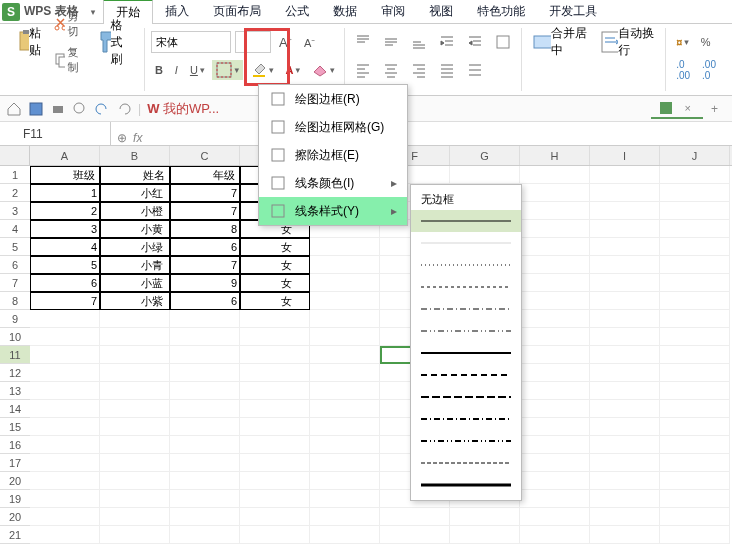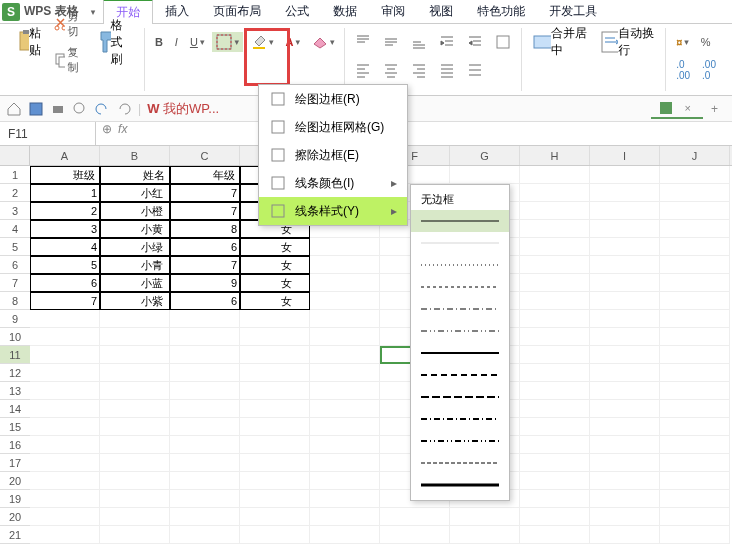--- a/index.html
+++ b/index.html
@@ -4,42 +4,42 @@
 <style>
   * { margin: 0; padding: 0; box-sizing: border-box; }
   body { font-family: "Microsoft YaHei", SimSun, sans-serif; font-size: 12px; background: #fff; width: 732px; height: 548px; overflow: hidden; position: relative; }
   
   .title-bar { background: #fff; height: 24px; display: flex; align-items: center; padding: 0 2px; border-bottom: 1px solid #ccc; }
   .app-logo { width: 18px; height: 18px; background: #4b9b4b; color: #fff; display: inline-flex; align-items: center; justify-content: center; font-weight: bold; font-size: 12px; border-radius: 2px; margin-right: 4px; }
   .app-name { color: #555; font-size: 12px; margin-right: 12px; font-weight: bold; }
   
   .menu-bar { display: flex; align-items: center; height: 24px; margin-left: 8px; }
   .menu-item { padding: 3px 12px; color: #0f172a; cursor: pointer; }
-  .menu-item.active { background: #fff; color: #8b5cf6; border-top: 2px solid #3a9b3a; border-left: 1px solid #ccc; border-right: 1px solid #ccc; }
+  .menu-item.active { background: #fff; color: #000000; border-top: 2px solid #3a9b3a; border-left: 1px solid #ccc; border-right: 1px solid #ccc; }
   
   .ribbon { background: #fff; height: 72px; border-bottom: 1px solid #ccc; display: flex; padding: 4px 6px; position: relative; }
   .ribbon-group { display: flex; flex-direction: column; padding: 0 6px; border-right: 1px solid #e0e0e0; }
   .ribbon-row { display: flex; align-items: center; gap: 4px; height: 28px; }
   .ribbon-btn { display: inline-flex; align-items: center; gap: 2px; padding: 2px 4px; cursor: pointer; color: #555; font-size: 11px; }
   .icon-sm { width: 16px; height: 16px; display: inline-block; }
   .icon-big { width: 24px; height: 24px; display: inline-block; }
   .vbtn { display: flex; flex-direction: row; align-items: center; padding: 2px 4px; cursor: pointer; }
   
   .font-select { width: 80px; height: 22px; border: 1px solid #ccc; padding: 0 4px; font-size: 11px; }
   .size-select { width: 36px; height: 22px; border: 1px solid #ccc; padding: 0 4px; }
   
   .red-highlight { position: absolute; border: 3px solid #e04040; width: 46px; height: 58px; left: 244px; top: 28px; z-index: 5; pointer-events: none; }
   
   .qat { height: 26px; display: flex; align-items: center; gap: 6px; padding: 0 6px; border-bottom: 1px solid #ddd; background: #fafafa; }
   .qat-icon { width: 16px; height: 16px; cursor: pointer; }
   .tab-area { margin-left: auto; display: flex; align-items: center; }
   .doc-tab { display: flex; align-items: center; padding: 2px 8px; border-bottom: 2px solid #5a9b5a; gap: 4px; font-size: 11px; }
   .tab-close { color: #888; cursor: pointer; padding: 0 4px; }
   
-  .name-box-row { height: 24px; display: flex; align-items: flex-start; border-bottom: 1px solid #ccc; }
+  .name-box-row { height: 24px; display: flex; align-items: flex-end; border-bottom: 1px solid #ccc; padding-left: 15px; }
   .name-box { width: 96px; padding: 0 8px; height: 100%; display: flex; align-items: center; border-right: 1px solid #ccc; color: #444; }
   .fx-area { display: flex; align-items: center; padding: 0 6px; gap: 6px; color: #888; }
   
   .sheet-area { position: relative; display: flex; height: calc(100% - 146px); }
   .corner { height: 20px; background: #f0f0f0; border-bottom: 1px solid #ccc; border-right: 1px solid #ccc; }
   .row-h { height: 18px; border-bottom: 1px solid #ddd; text-align: center; color: #555; font-size: 11px; line-height: 18px; }
   .row-h.sel { background: #d8e8c8; }
   
   .grid-wrap { flex: 1; overflow: hidden; }
   .col-headers { height: 20px; display: flex; background: #f0f0f0; border-bottom: 1px solid #ccc; }
@@ -48,25 +48,25 @@
   .cells { position: relative; }
   .cell-row { display: flex; height: 18px; }
   .cell { width: 70px; height: 18px; border-right: 1px solid #eee; border-bottom: 1px solid #eee; padding: 0 2px; font-size: 11px; line-height: 17px; overflow: hidden; white-space: nowrap; }
   .cell.b-all { border: 1px solid #000; padding-left: 40px; }
   .cell.r { text-align: right; }
   .cell.c { text-align: center; }
   .active-cell { position: absolute; border: 2px solid #4a9b4a; width: 70px; height: 18px; pointer-events: none; }
   
   .dropdown-menu { position: absolute; background: #fff; border: 1px solid #bbb; box-shadow: 2px 2px 6px rgba(0,0,0,0.2); z-index: 20; }
   .dm-item { display: flex; align-items: center; gap: 8px; padding: 5px 10px; cursor: pointer; text-align: center; }
-  .dm-item:hover, .dm-item.hov { background: #bef264; }
+  .dm-item:hover, .dm-item.hov { background: #86efac; }
   .dm-icon { width: 18px; height: 18px; display: inline-flex; align-items: center; justify-content: center; }
   .dm-arrow { margin-left: auto; color: #666; }
   
-  .line-styles { position: absolute; background: #fff; border: 1px solid #bbb; box-shadow: 2px 2px 6px rgba(0,0,0,0.2); width: 100px; z-index: 21; padding: 4px 0; }
+  .line-styles { position: absolute; background: #fff; border: 1px solid #bbb; box-shadow: 2px 2px 6px rgba(0,0,0,0.2); width: 112px; z-index: 21; padding: 4px 0; }
   .ls-title { padding: 3px 10px; font-size: 11px; }
   .ls-item { height: 22px; display: flex; align-items: center; padding: 0 10px; cursor: pointer; }
   .ls-item:hover, .ls-item.hov { background: #d8e8c8; }
   .ls-line { flex: 1; }
   
   svg { display: block; }
   .dd { font-size: 9px; color: #666; }
 </style>
 </head>
 <body>
@@ -121,20 +121,26 @@
       <div class="vbtn">
         <svg class="icon-big">
             <path d="M6 2 L18 2 L18 10 L12 10 L12 22 L8 22 L8 10 L6 10 Z" fill="#88b8e0" stroke="#5888b0"></path>
           </svg>
         <span>格式刷</span>
       </div>
     </div>
   </div>
 
   <div class="ribbon-group">
+    <div class="ribbon-row">
+      <input class="font-select" value="宋体" style="">
+      <input class="size-select" value="" style="">
+      <span class="ribbon-btn" style="font-size:13px">A⁺</span>
+      <span class="ribbon-btn" style="font-size:11px">A⁻</span>
+    </div>
     <div class="ribbon-row">
       <span class="ribbon-btn">
           <b>B</b>
         </span>
       <span class="ribbon-btn">
           <i>I</i>
         </span>
       <span class="ribbon-btn">
           <u>U</u>
           <span class="dd">▾</span>

